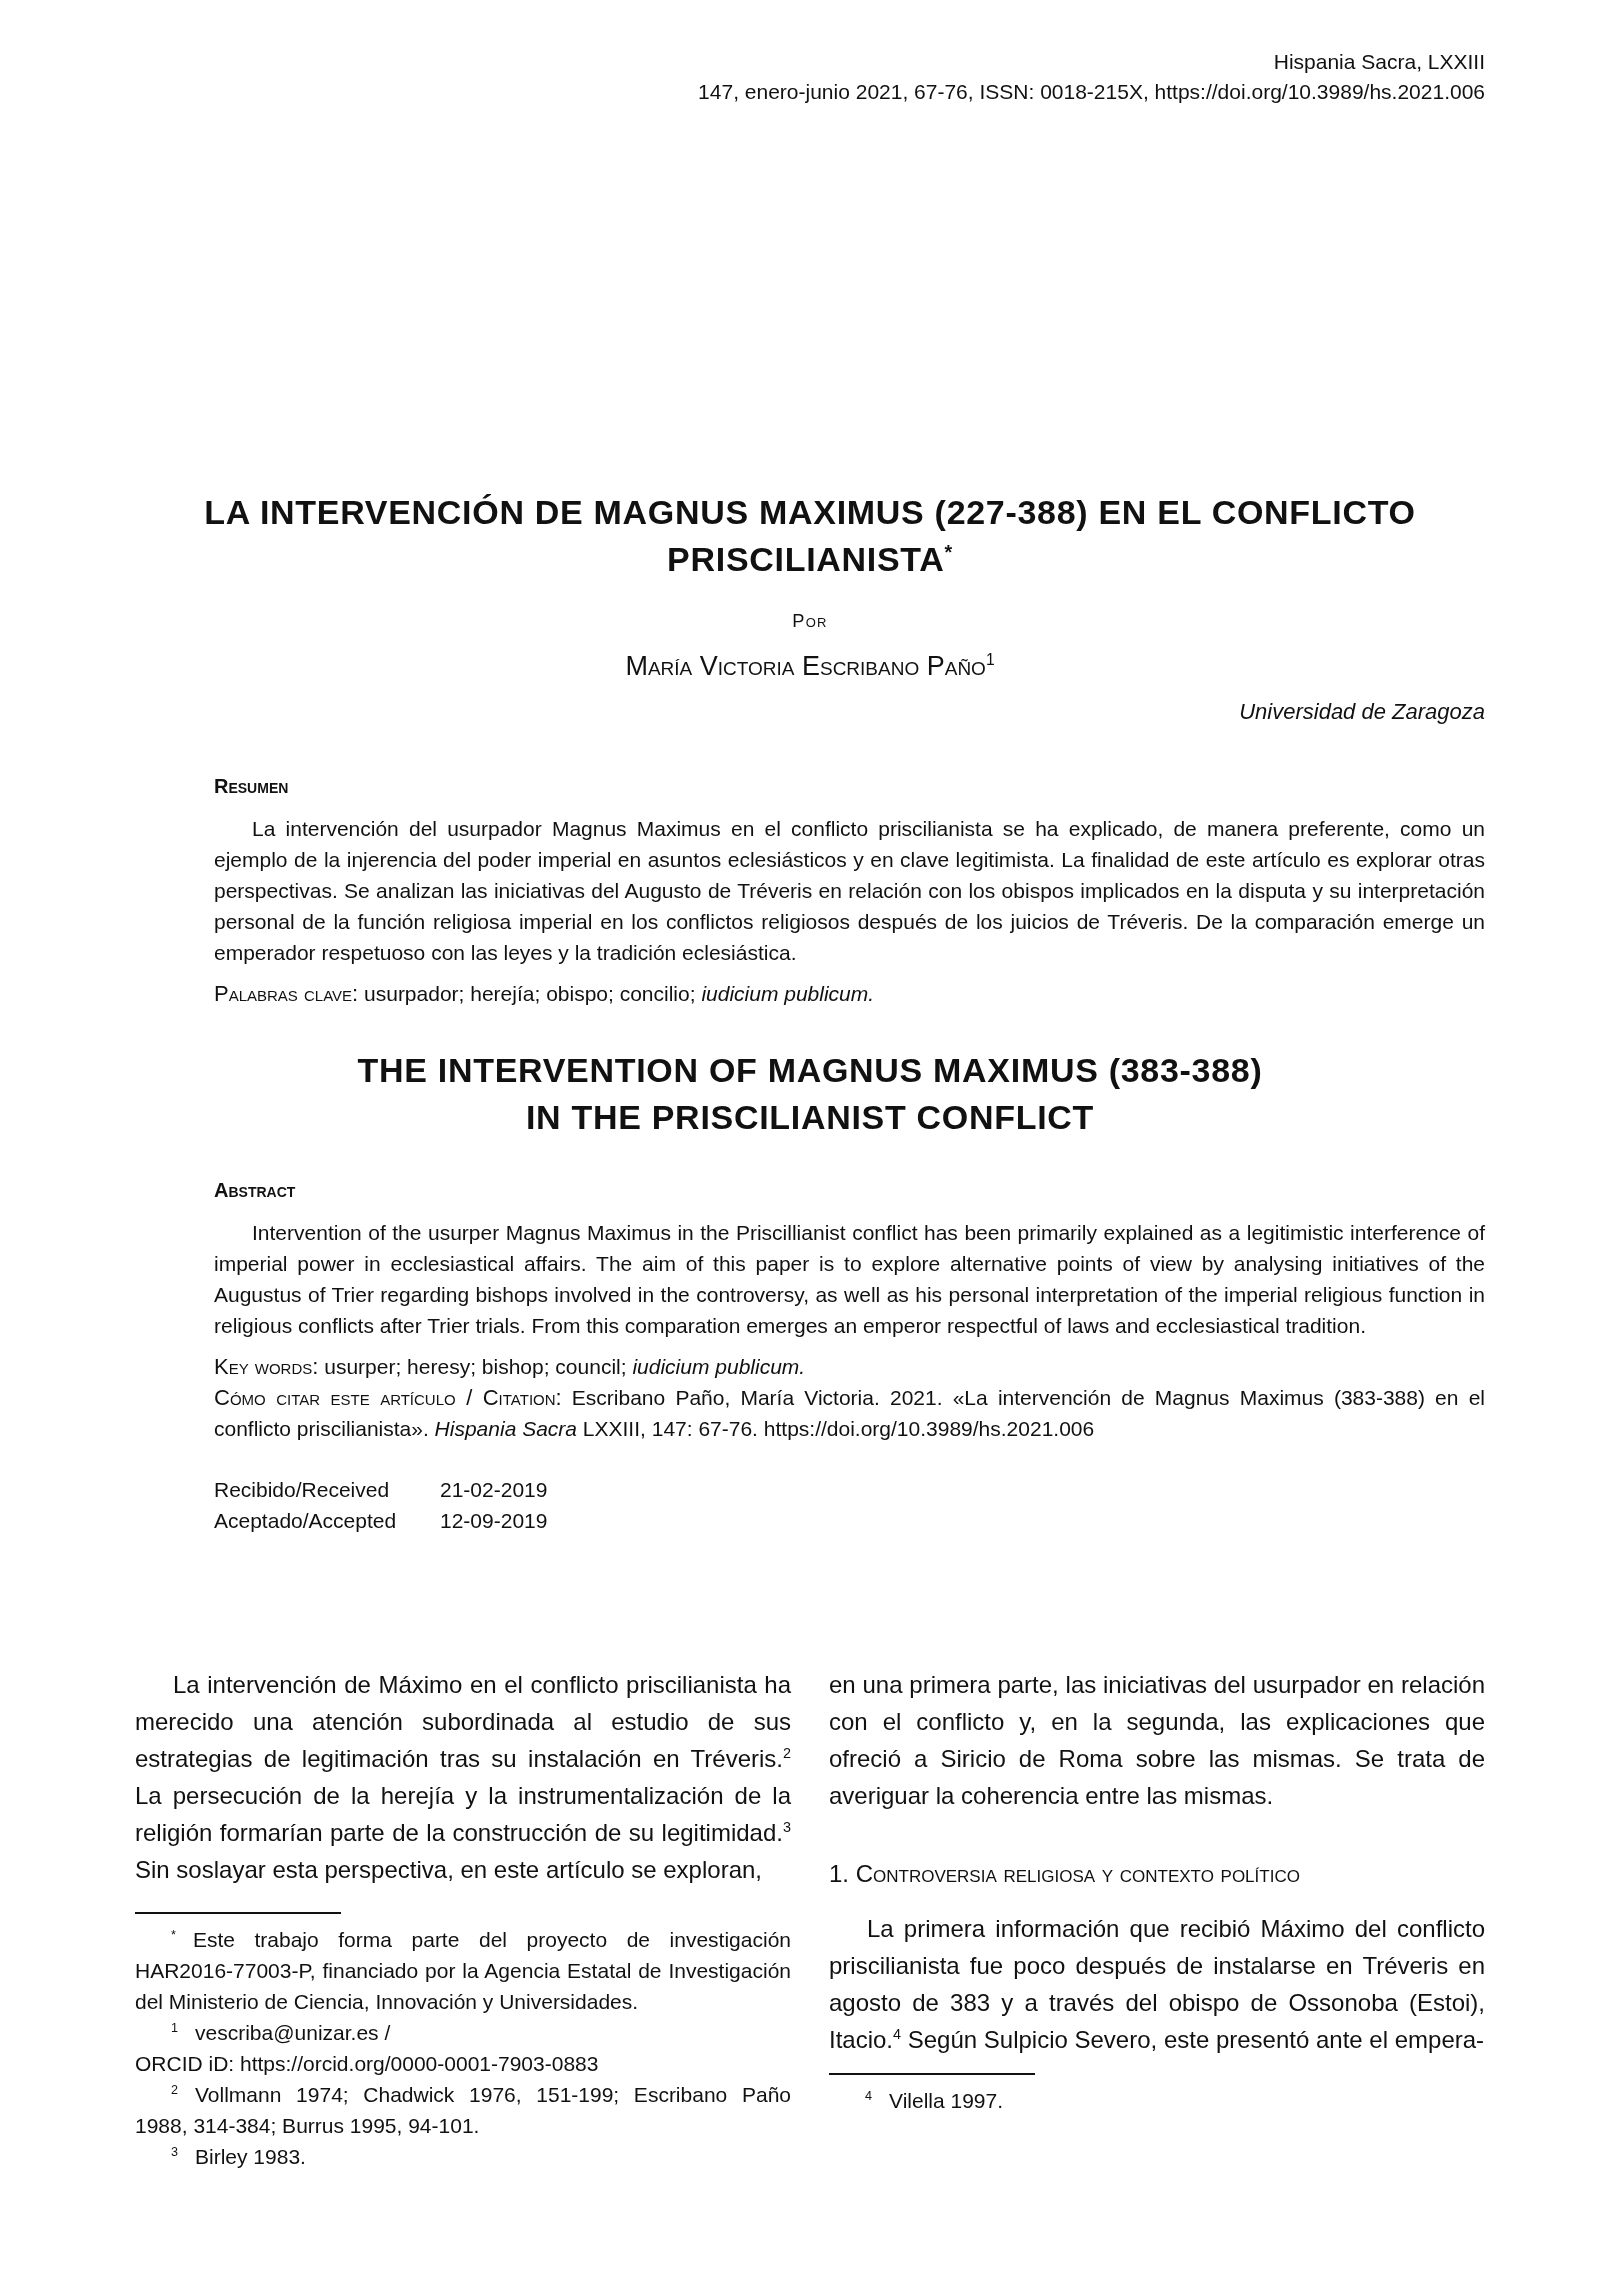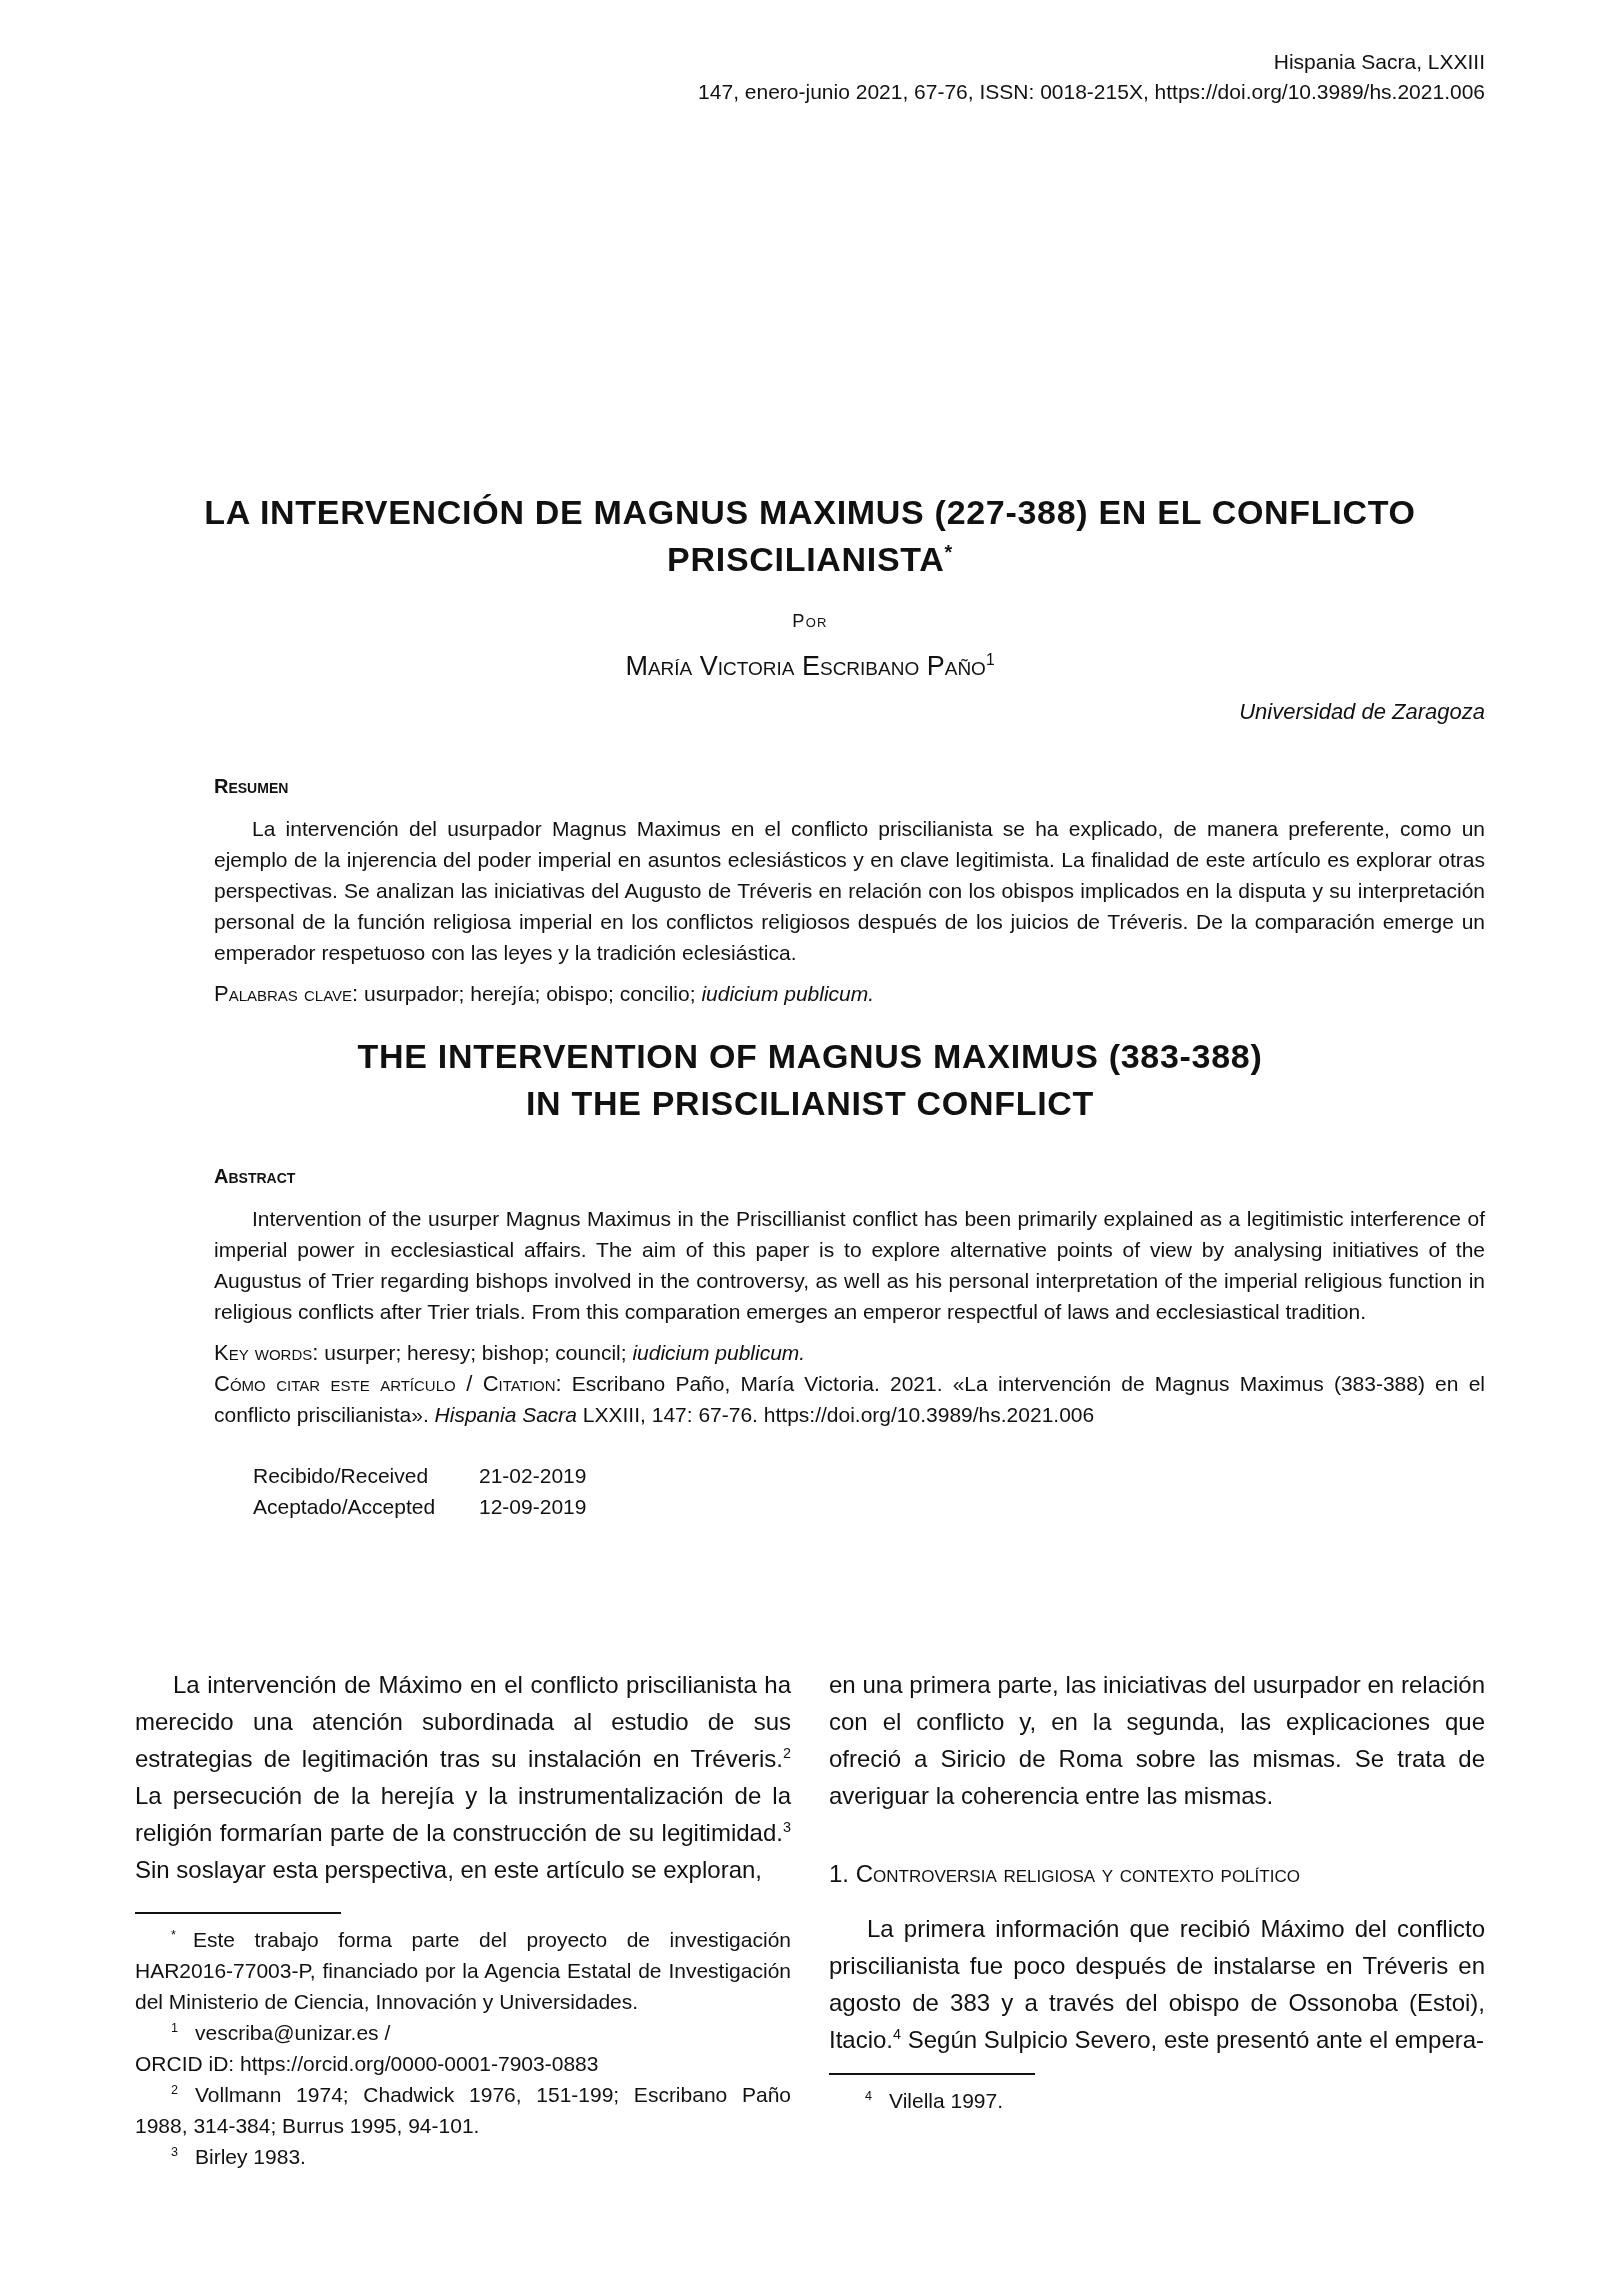--- a/index.html
+++ b/index.html
@@ -28,21 +28,21 @@
     font-weight: bold;
     font-size: 34px; line-height: 47px;
     letter-spacing: 0.7px;
   }
   .title-line { display: block; }
   .title-en {
     text-align: center;
     font-weight: bold;
     font-size: 34px; line-height: 47px;
     letter-spacing: 0.7px;
-    margin-top: 24px;
+    margin-top: 38px;
   }
   sup.marker { font-size: 58%; vertical-align: super; line-height: 0; }
   
   .por {
     position: absolute;
     top: 610px; left: 135px; width: 1350px;
     text-align: center;
     font-size: 18.3px;
     font-variant: small-caps;
     letter-spacing: 1.3px;
@@ -76,21 +76,20 @@
   }
   .front p { margin: 0; text-align: justify; }
   .front p.indent { text-indent: 38px; }
   .front .kw { margin-top: 10.5px; }
   .sc-label { font-variant: small-caps; font-size: 22px; }
   .it { font-style: italic; }
   .abstract-block { margin-top: 34px; }
   .citation-block { margin-top: 19.6px; }
   .dates {
     margin-top: 30px;
-    margin-left: 39px;
   }
   .date-row { line-height: 31px; }
   .date-label { display: inline-block; width: 226px; }
   
   .columns {
     position: absolute;
     top: 1666px; left: 135px; width: 1350px;
     display: flex;
     gap: 38px;
     align-items: flex-start;

